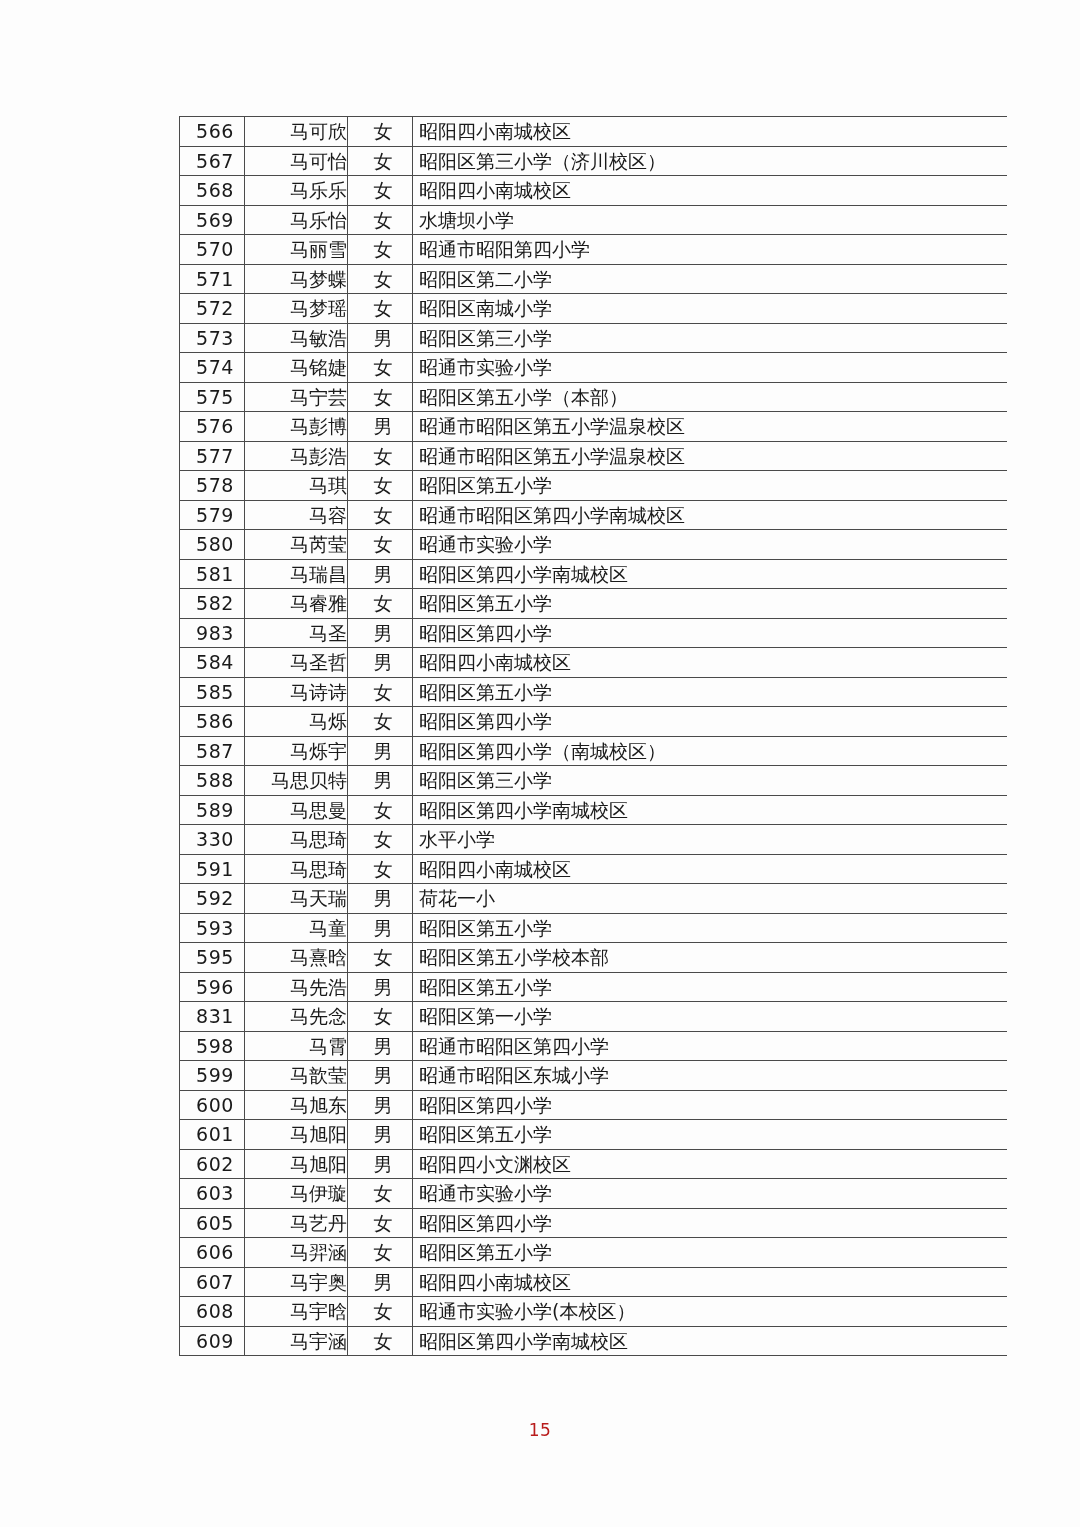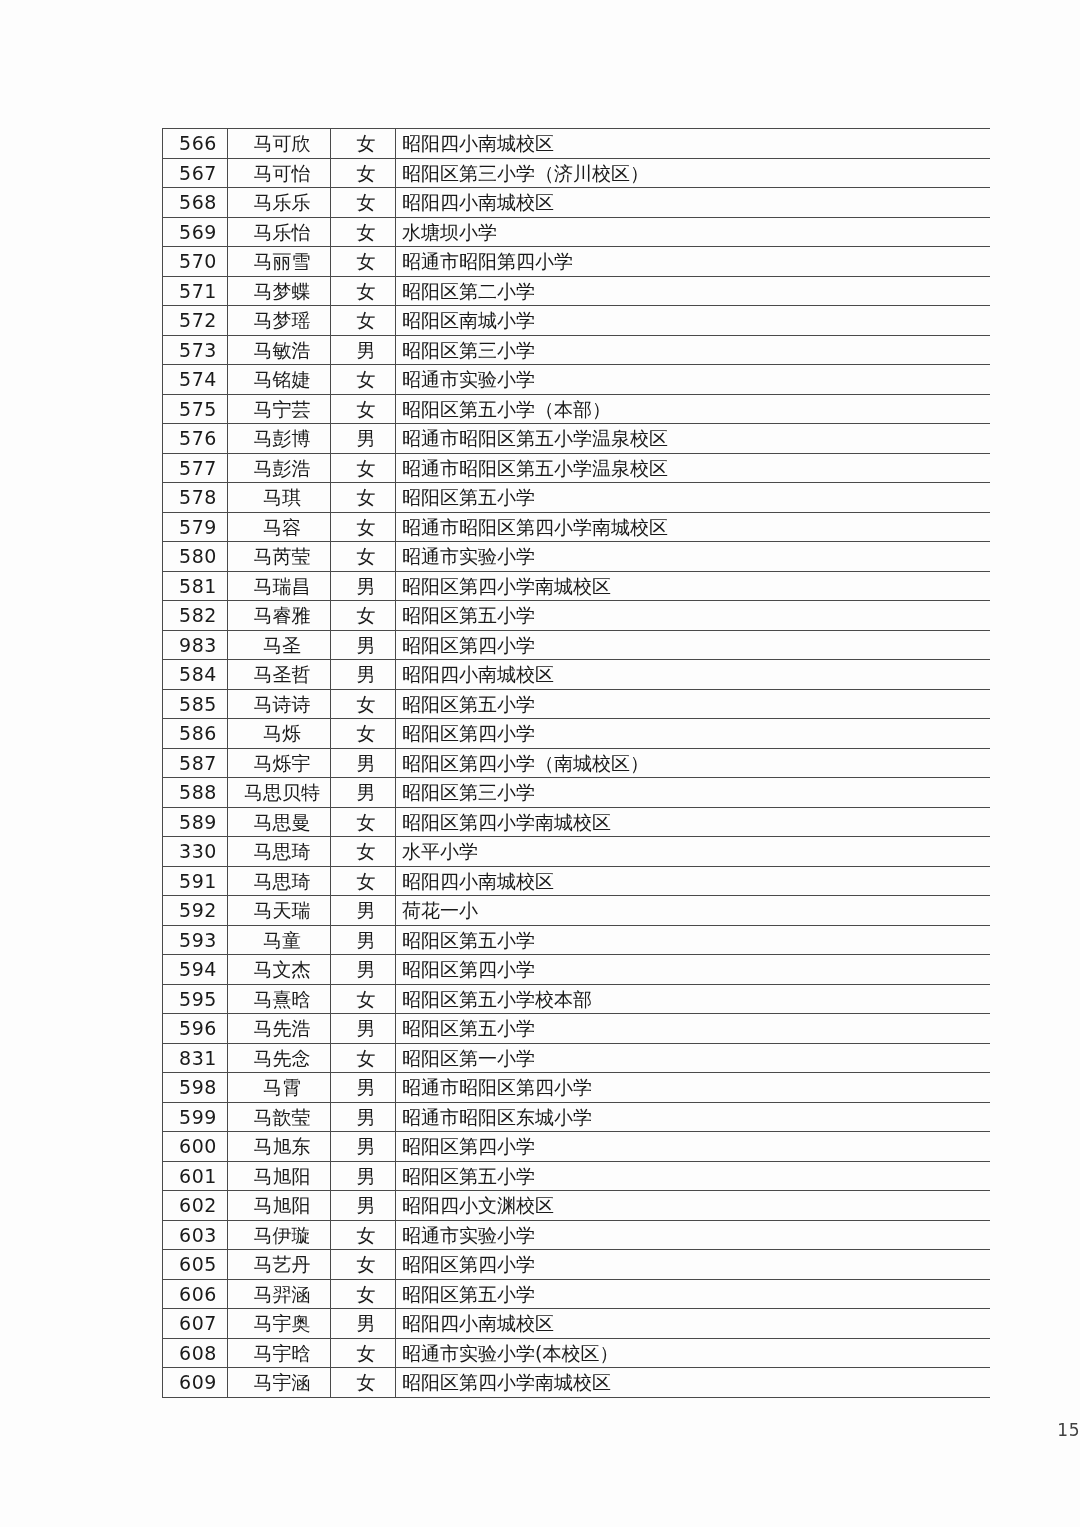--- a/index.html
+++ b/index.html
@@ -15,24 +15,23 @@
   }
   .page {
     position: relative;
     width: 1080px;
     height: 1527px;
     background: #fdfdfd;
     box-sizing: border-box;
   }
   .table-wrap {
     position: absolute;
-    left: 162px;
+    left: 179px;
     top: 116px;
     width: 800px;
-    margin-top: 12px;
   }
   table.roster {
     border-collapse: collapse;
     table-layout: fixed;
     width: 800px;
     font-size: 19px;
     color: #1a1a1a;
   }
   table.roster td {
     height: 28.5px;
@@ -42,40 +41,40 @@
     border-left: 1.2px solid #4a4a4a;
     border-right: none;
     overflow: visible;
     white-space: nowrap;
     vertical-align: middle;
     line-height: 28.5px;
     font-family: "DejaVu Sans", sans-serif;
   }
   
   td.c-idx  { width: 58px;  text-align: center; padding-left: 0; font-size: 19px; letter-spacing: 0.5px; }
-  td.c-name { width: 96px;  text-align: center; padding-left: 10px; }
+  td.c-name { width: 96px;  text-align: right; padding-left: 10px; }
   td.c-sex  { width: 58px;  text-align: center; padding-left: 0; }
   td.c-school {
     width: 588px;
     text-align: left;
     padding-left: 10px;
     border-right: none;
   }
   
   tr.dash-below td { border-bottom: 1.2px dashed #4a4a4a; }
   tr.dot-below td  { border-bottom: 1.6px dotted #4a4a4a; }
 
   .page-number {
     position: absolute;
     top: 1420px;
     left: 0;
     width: 1080px;
-    text-align: right;
+    text-align: center;
     font-size: 17px;
-    color: #404040;
+    color: #b91c1c;
     font-family: "DejaVu Sans", sans-serif;
     letter-spacing: 0.5px;
   }
 </style>
 </head>
 <body>
 
 <div class="page">
 
   <div class="table-wrap">
@@ -242,26 +241,20 @@
             <td class="c-name">马天瑞</td>
             <td class="c-sex">男</td>
             <td class="c-school">荷花一小</td>
           </tr>
           <tr>
             <td class="c-idx">593</td>
             <td class="c-name">马童</td>
             <td class="c-sex">男</td>
             <td class="c-school">昭阳区第五小学</td>
           </tr>
-          <tr class="dash-below">
-            <td class="c-idx">594</td>
-            <td class="c-name">马文杰</td>
-            <td class="c-sex">男</td>
-            <td class="c-school">昭阳区第四小学</td>
-          </tr>
           <tr>
             <td class="c-idx">595</td>
             <td class="c-name">马熹晗</td>
             <td class="c-sex">女</td>
             <td class="c-school">昭阳区第五小学校本部</td>
           </tr>
           <tr class="dot-below">
             <td class="c-idx">596</td>
             <td class="c-name">马先浩</td>
             <td class="c-sex">男</td>

